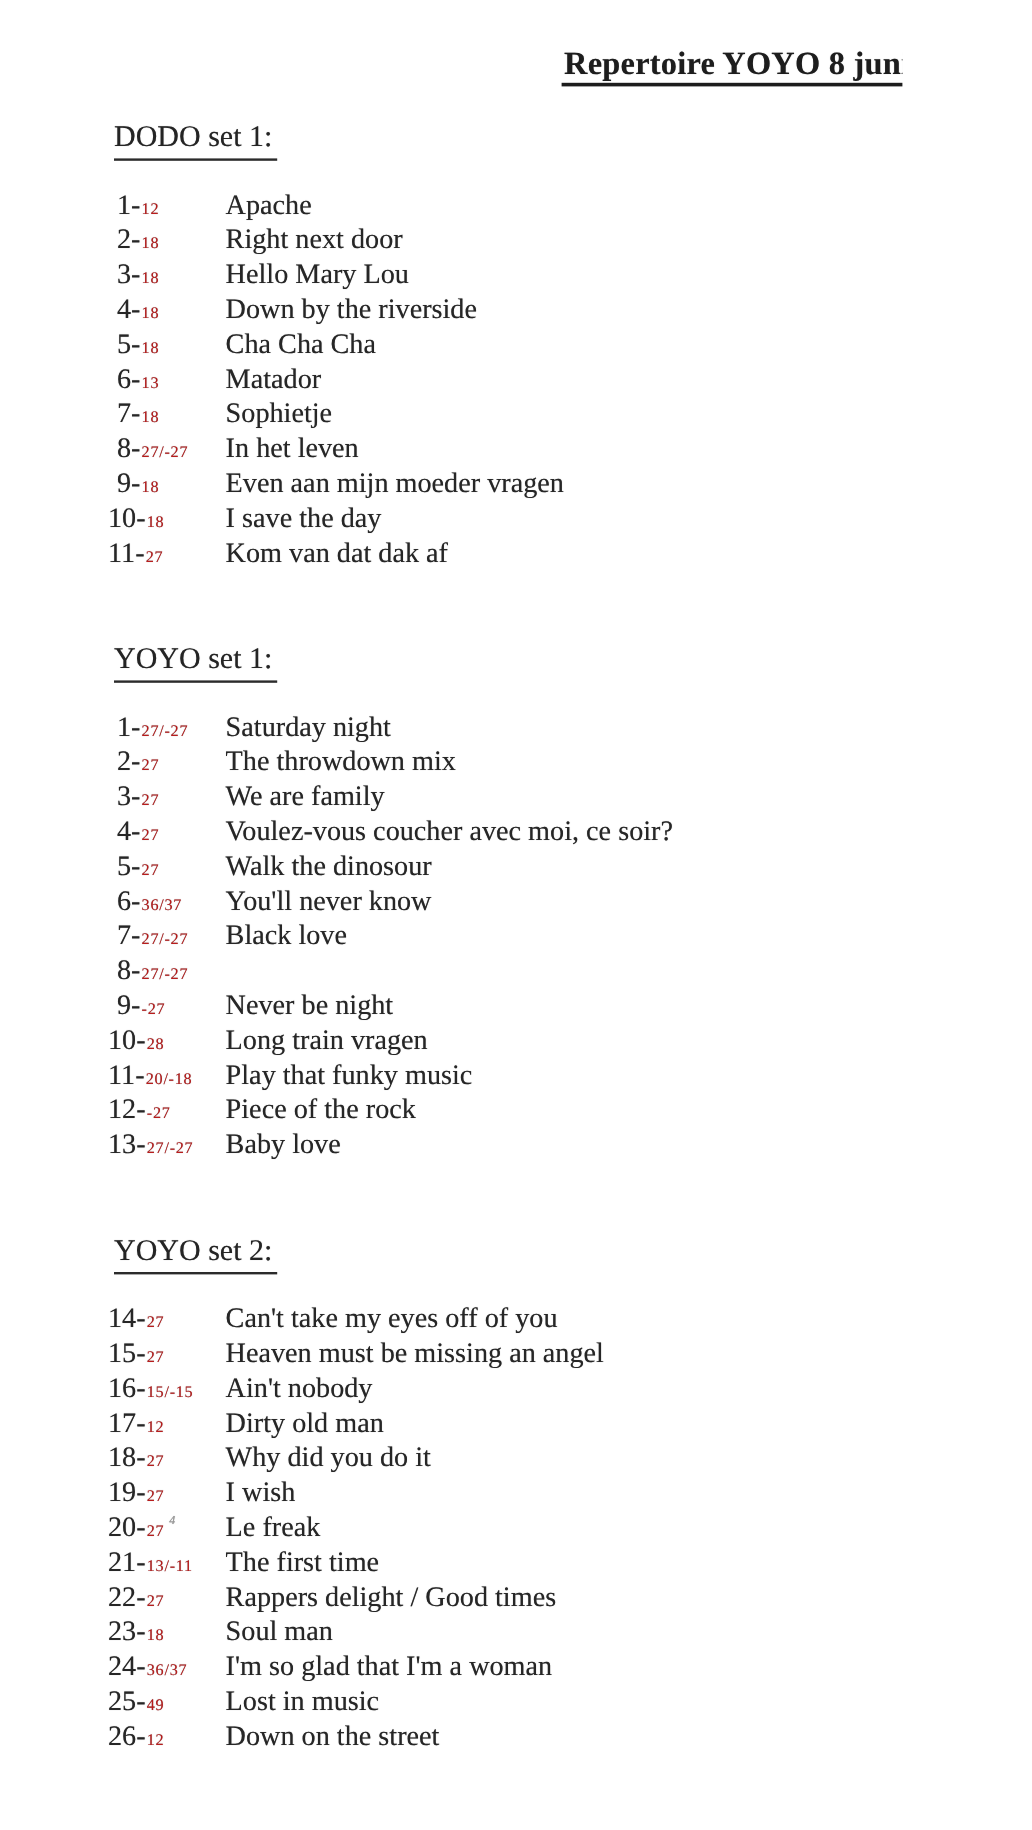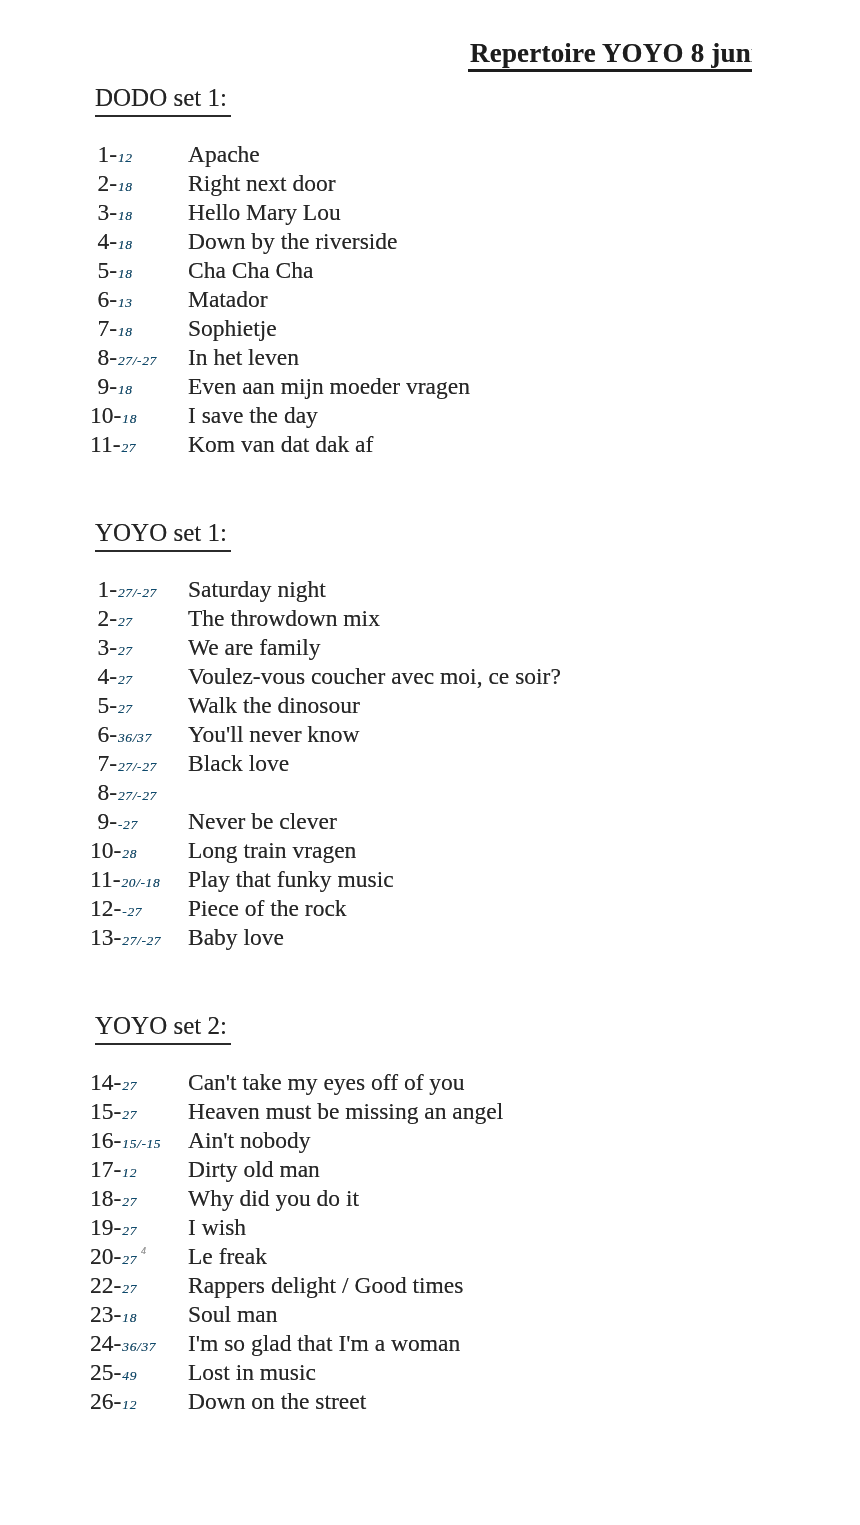--- a/index.html
+++ b/index.html
@@ -22,21 +22,21 @@
     font-weight: bold;
     letter-spacing: 0.2px;
     color: #1d1d1d;
     border-bottom: 3px solid #1d1d1d;
     padding: 0 5px 0 2px;
     white-space: nowrap;
   }
   .sections {
     position: absolute;
     left: 50px;
-    top: 81px;
+    top: 98px;
     right: 10px;
   }
   .set-section + .set-section { margin-top: 57px; }
   .set-heading {
     margin: 0 0 0 5px;
     font-size: 25px;
     font-weight: normal;
     line-height: 34px;
     color: #242424;
   }
@@ -56,25 +56,24 @@
     white-space: nowrap;
   }
   .num-col { display: inline; }
   .num {
     display: inline-block;
     min-width: 27px;
     text-align: right;
     font-size: 23.5px;
   }
   .sub {
-    font-style: italic;
     font-size: 13.5px;
     letter-spacing: 0.6px;
     margin-left: 1px;
-    color: #0c4a6e;
+    color: #b91c1c;
   }
   .mark {
     font-size: 10px;
     font-style: italic;
     color: #9a9a9a;
     position: relative;
     top: -10px;
     margin-left: 4px;
   }
   .song-title {
@@ -188,21 +187,21 @@
     <span class="num-col"><span class="num">7-</span><span class="sub">27/-27</span><span class="mark"></span></span>
     <span class="song-title">Black love</span>
   </div>
 
   <div class="song-row">
     <span class="num-col"><span class="num">8-</span><span class="sub">27/-27</span><span class="mark"></span></span>
   </div>
 
   <div class="song-row">
     <span class="num-col"><span class="num">9-</span><span class="sub">-27</span><span class="mark"></span></span>
-    <span class="song-title">Never be clever</span>
+    <span class="song-title">Never be night</span>
   </div>
 
   <div class="song-row">
     <span class="num-col"><span class="num">10-</span><span class="sub">28</span><span class="mark"></span></span>
     <span class="song-title">Long train vragen</span>
   </div>
 
   <div class="song-row">
     <span class="num-col"><span class="num">11-</span><span class="sub">20/-18</span><span class="mark"></span></span>
     <span class="song-title">Play that funky music</span>
@@ -251,20 +250,24 @@
   <div class="song-row">
     <span class="num-col"><span class="num">19-</span><span class="sub">27</span><span class="mark"></span></span>
     <span class="song-title">I wish</span>
   </div>
 
   <div class="song-row">
     <span class="num-col"><span class="num">20-</span><span class="sub">27</span><span class="mark">4</span></span>
     <span class="song-title">Le freak</span>
   </div>
 
+  <div class="song-row">
+    <span class="num-col"><span class="num">21-</span><span class="sub">13/-11</span><span class="mark"></span></span>
+    <span class="song-title">The first time</span>
+  </div>
 
   <div class="song-row">
     <span class="num-col"><span class="num">22-</span><span class="sub">27</span><span class="mark"></span></span>
     <span class="song-title">Rappers delight / Good times</span>
   </div>
 
   <div class="song-row">
     <span class="num-col"><span class="num">23-</span><span class="sub">18</span><span class="mark"></span></span>
     <span class="song-title">Soul man</span>
   </div>

